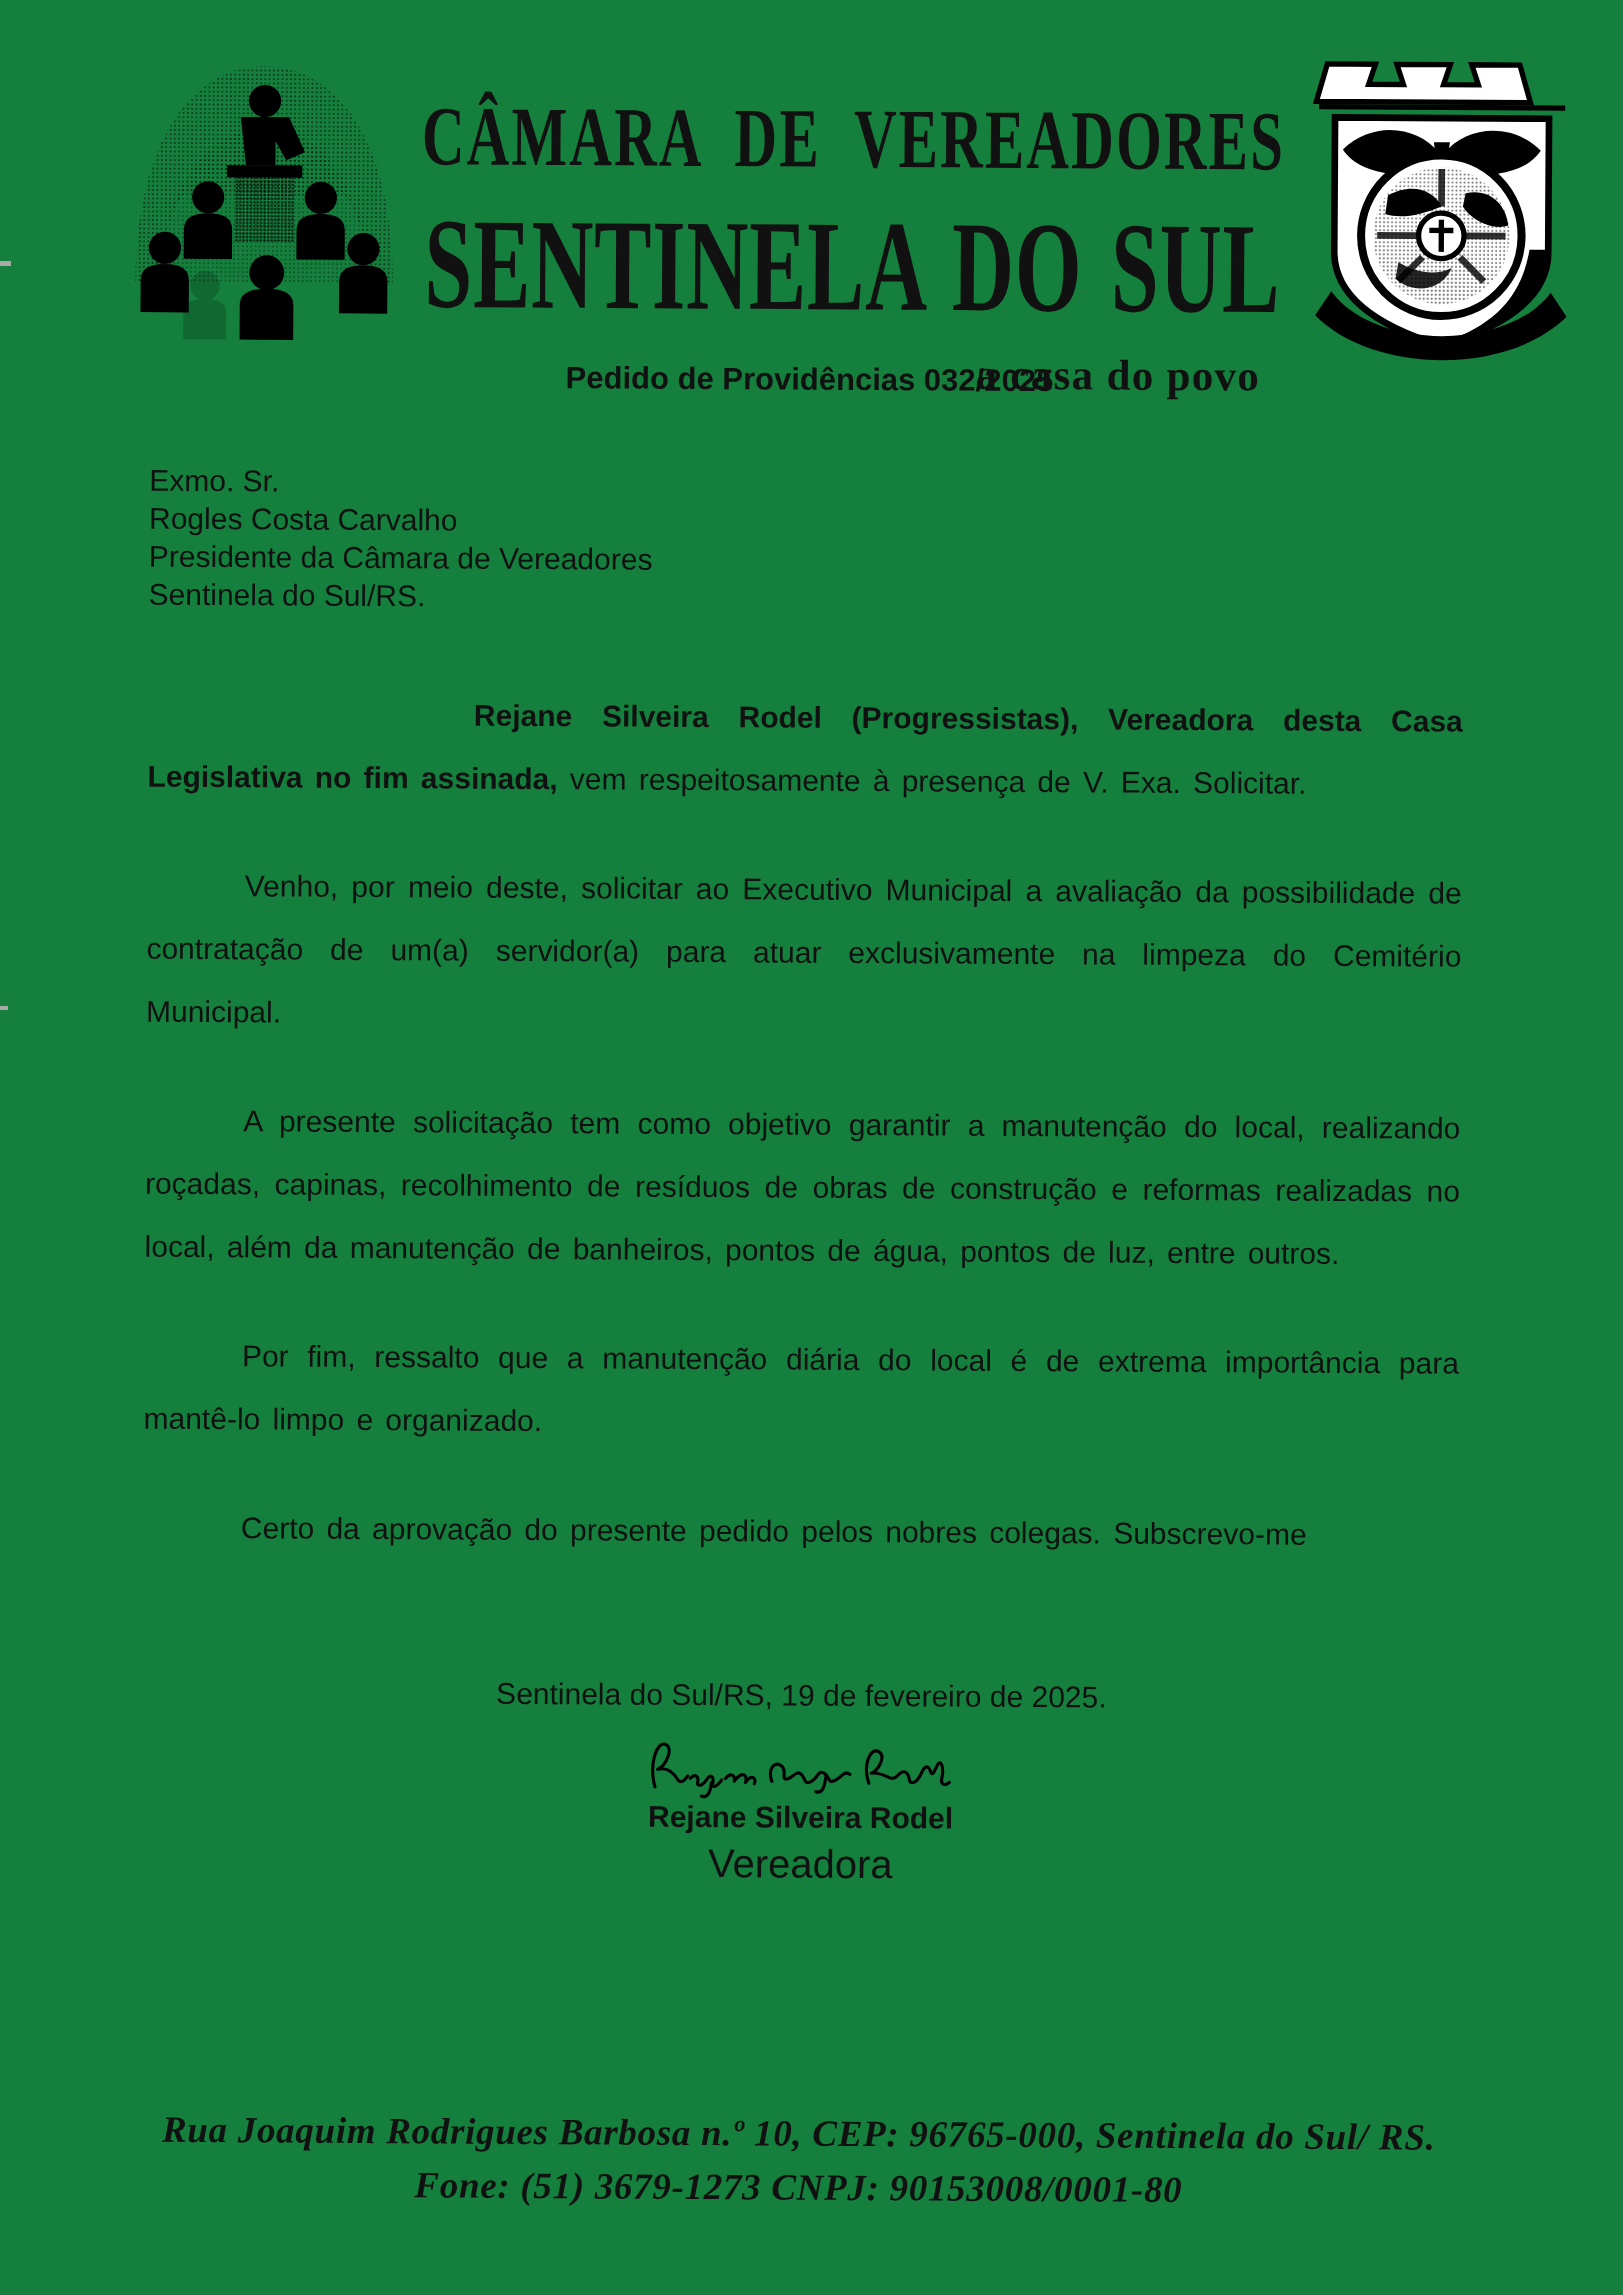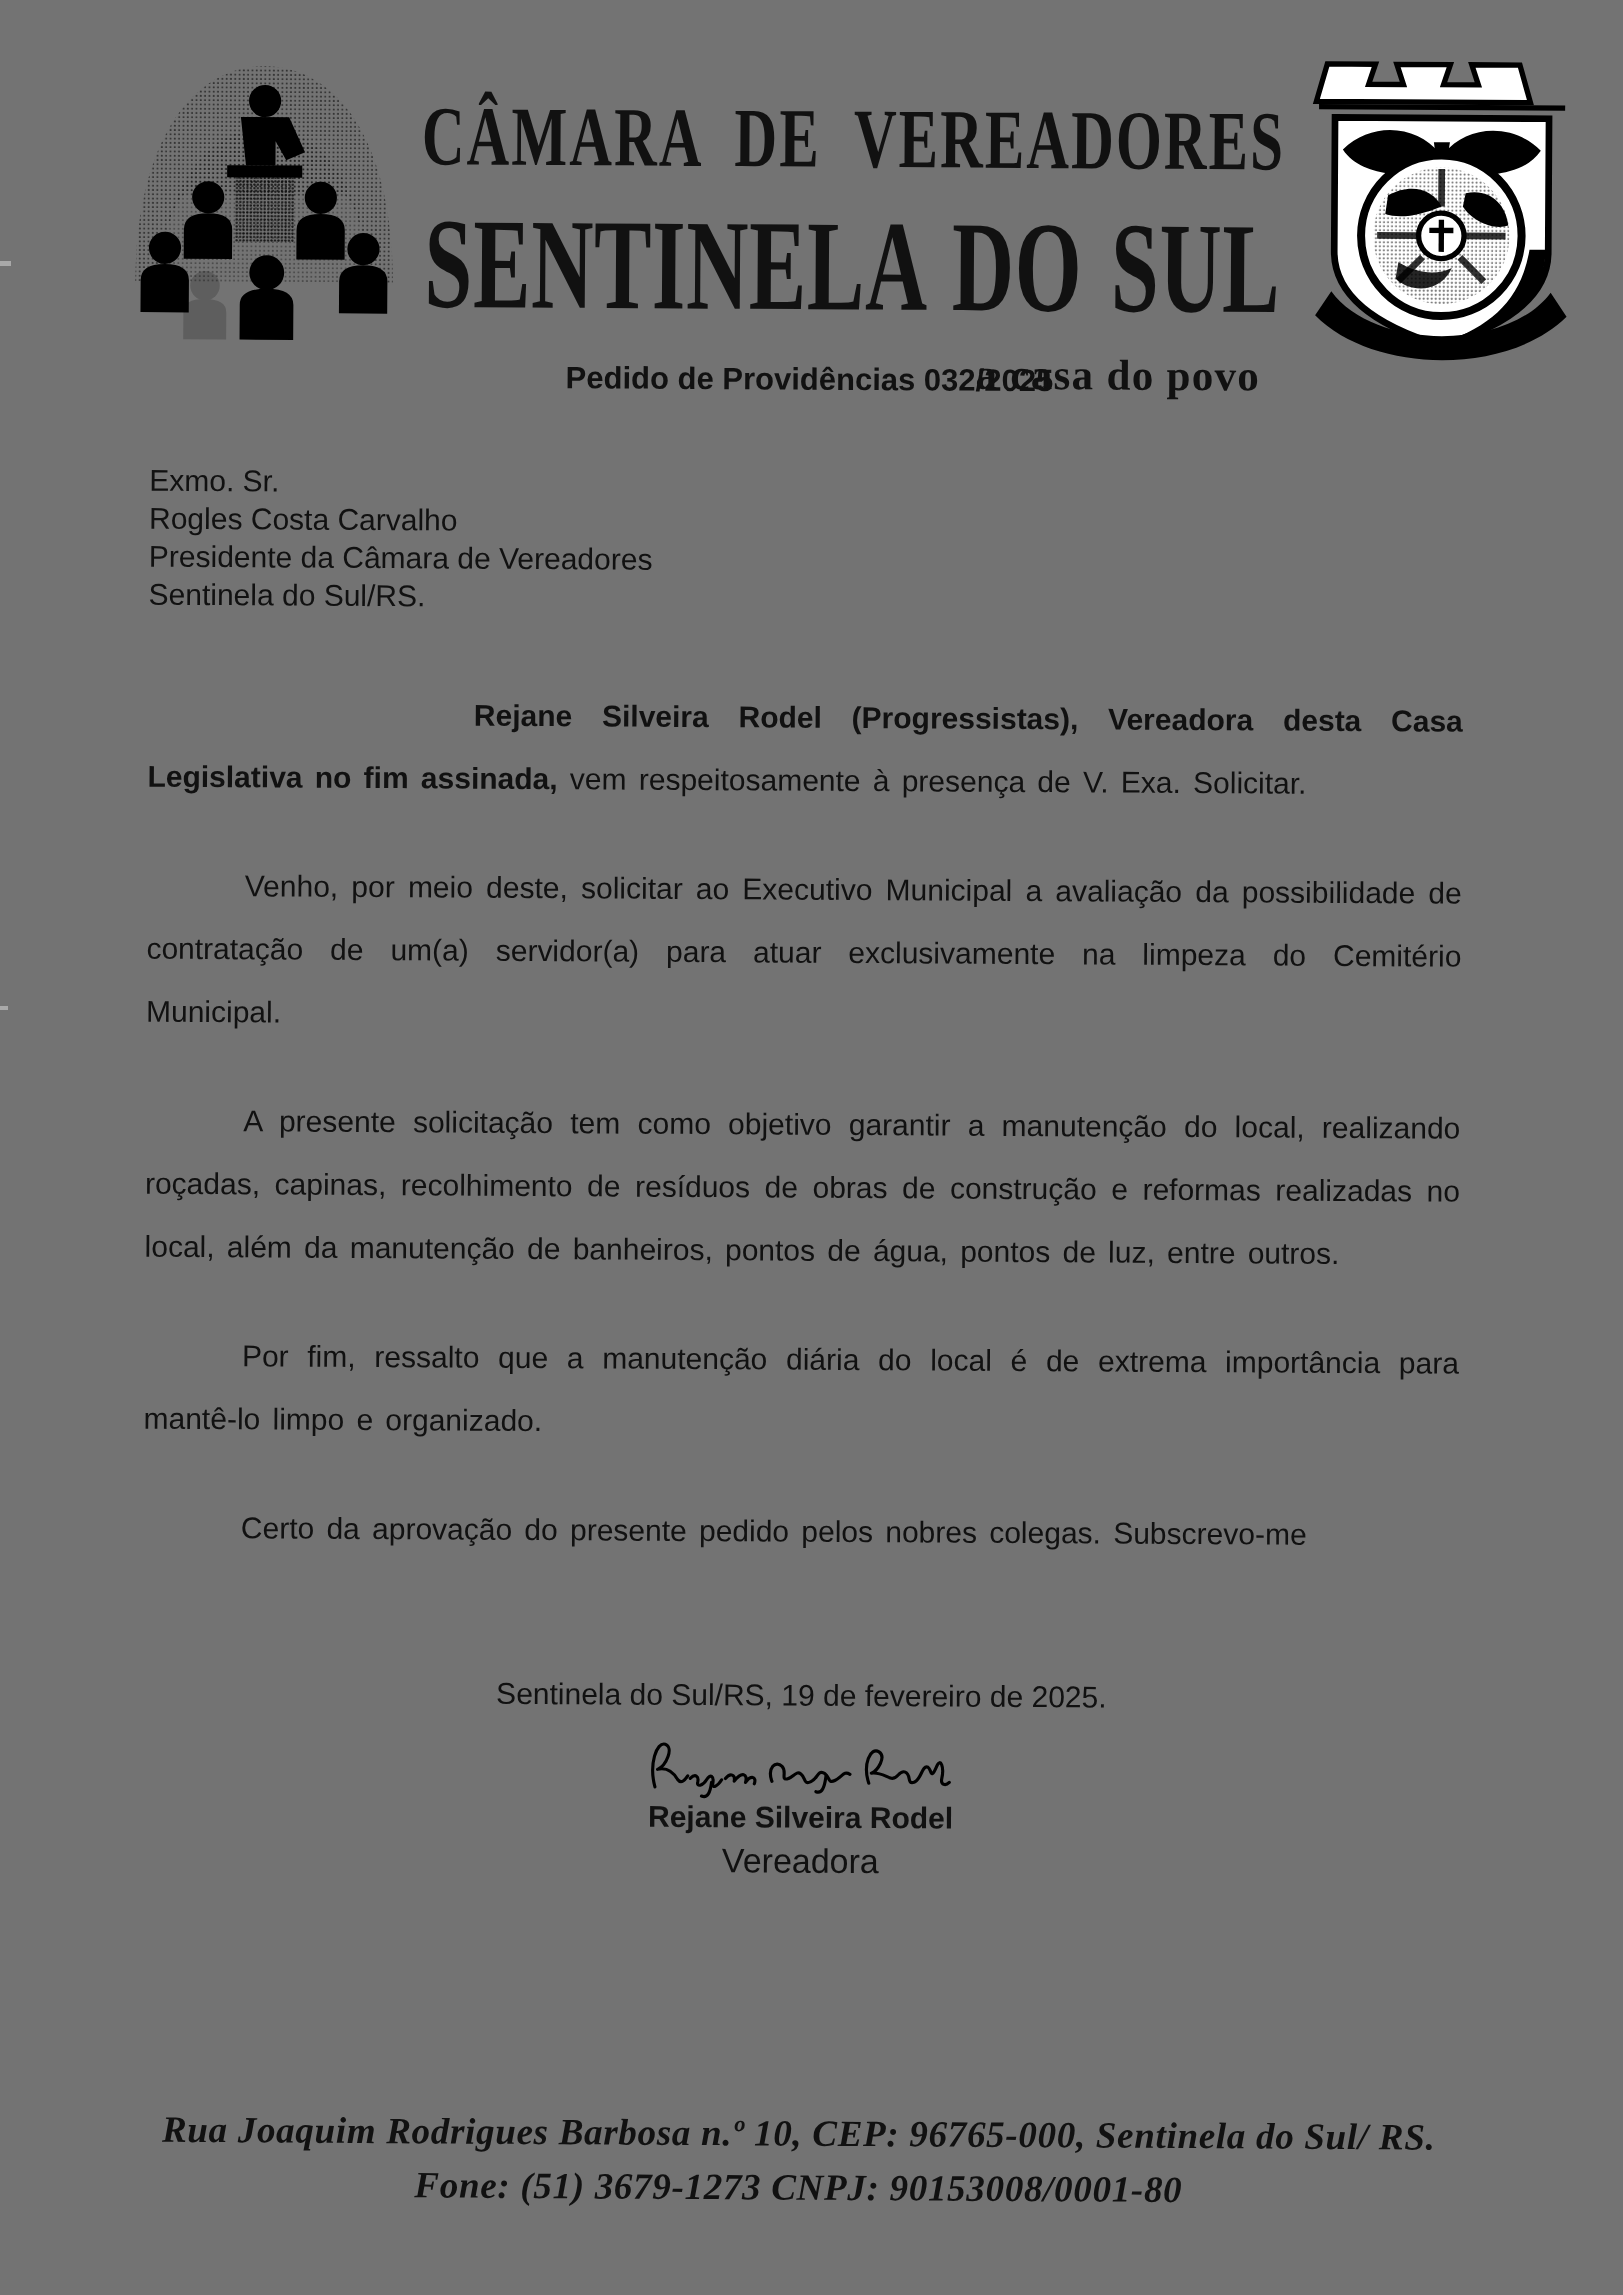--- a/index.html
+++ b/index.html
@@ -1,19 +1,19 @@
 <!DOCTYPE html>
 <html lang="pt" style="font-size:10.5px"><head>
 <meta charset="utf-8">
 <style>
   html,body{margin:0;padding:0;background:#e8e8e8;}
   .page{
     position:relative;
     width:1623px;height:2295px;
-    background:#737373;
+    background:#15803d;
     overflow:hidden;
     font-family:"Liberation Sans",sans-serif;
     color:#111;
   }
   .skew{
     position:absolute;inset:0;
     transform:rotate(0.35deg);
     transform-origin:39px 39px;
   }
   
@@ -70,21 +70,21 @@
   .date-line{
     position:absolute;top:1674px;left:0;right:0;
     text-align:center;font-size:30px;
   }
   .sig-block{
     position:absolute;top:1721px;left:0;right:0;
     display:flex;flex-direction:column;align-items:center;
   }
   .sig-img{width:327px;height:79px;}
   .sig-name{font-weight:bold;font-size:30px;margin-top:-3.9px;}
-  .sig-role{font-size:34px;margin-top:6.5px;}
+  .sig-role{font-size:40px;margin-top:6.5px;}
   
   .footer{
     position:absolute;bottom:85px;left:0;right:0;
     text-align:center;
     font-family:"Liberation Serif",serif;font-style:italic;font-weight:bold;
     font-size:37px;line-height:54px;letter-spacing:0.7px;
   }
   
   .artifact{position:absolute;background:#a9a9a9;}
   .a1{left:0;top:261px;width:10.5px;height:4.6px;}

